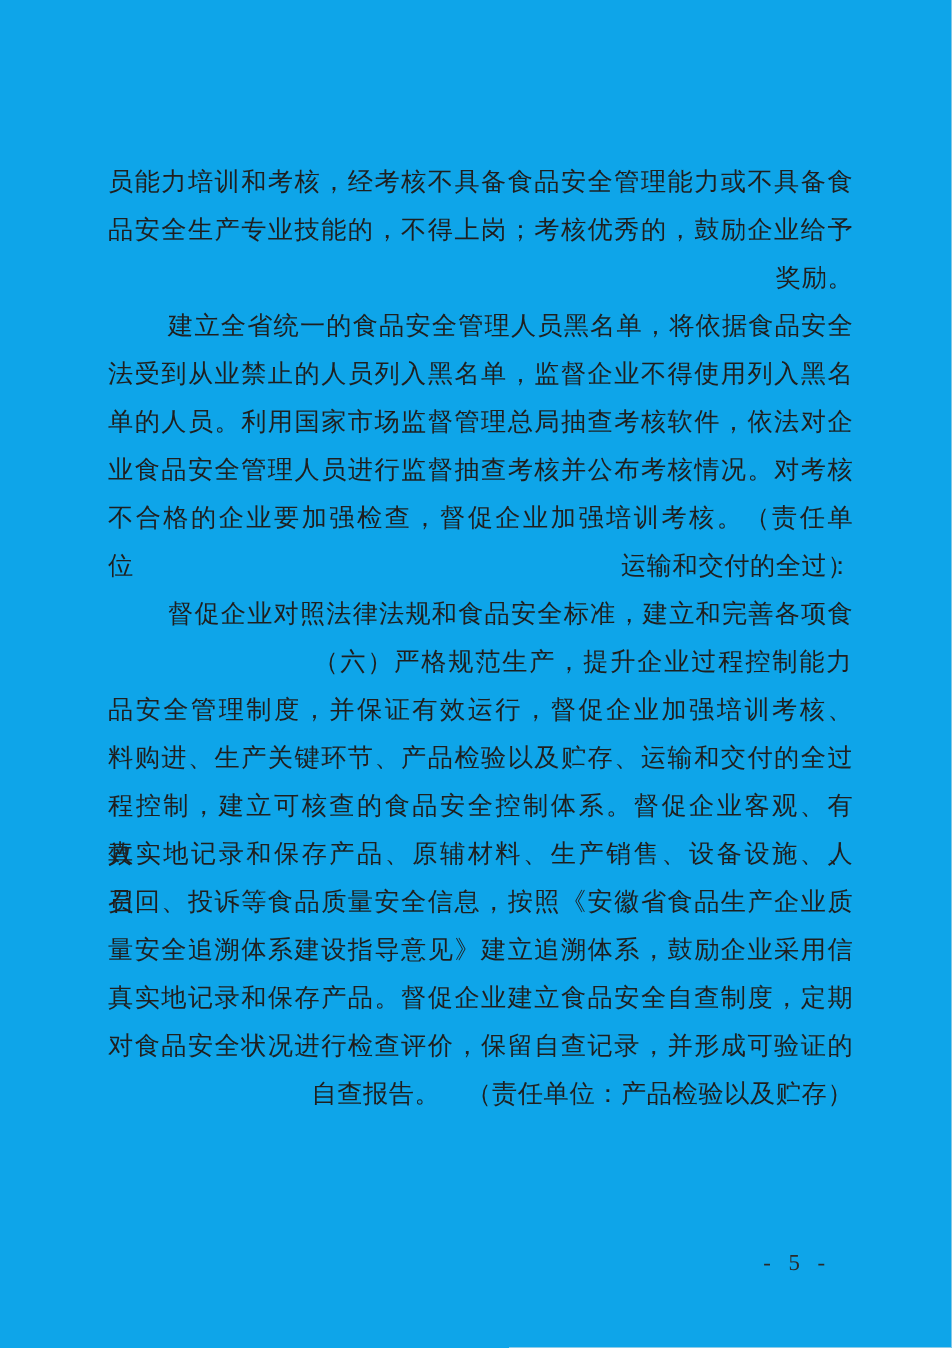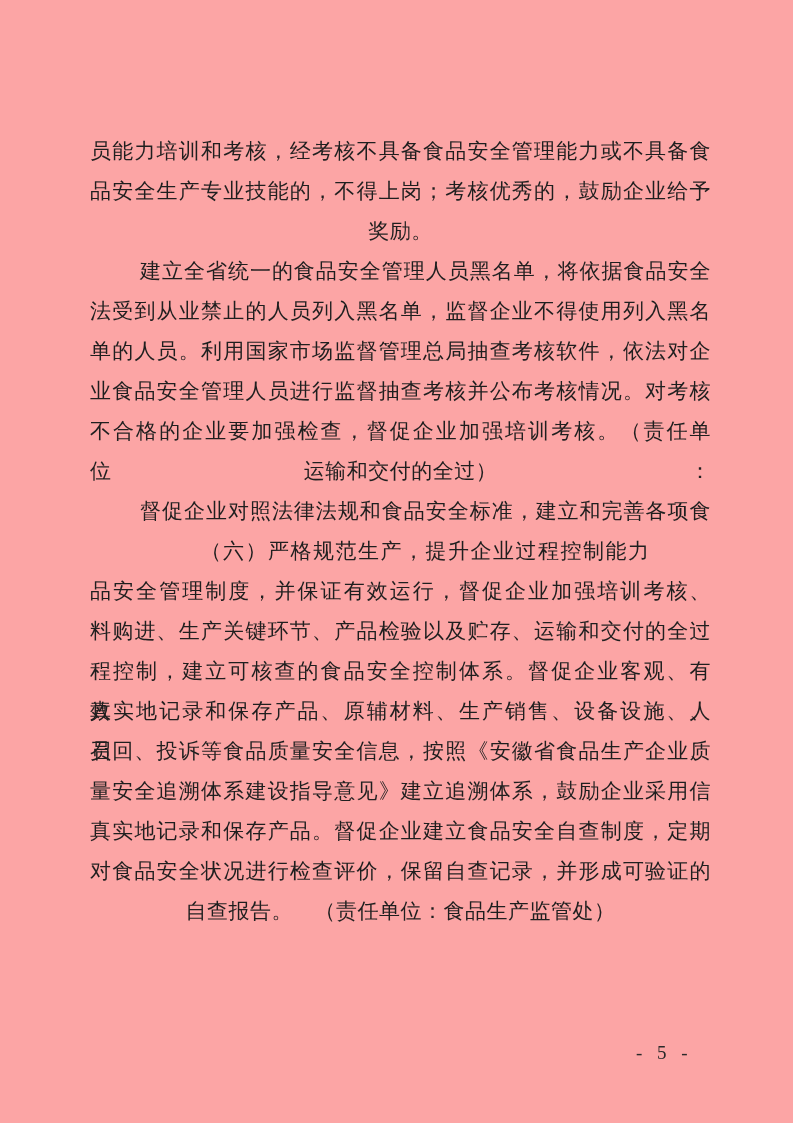--- a/index.html
+++ b/index.html
@@ -5,37 +5,37 @@
   html, body {
     margin: 0;
     padding: 0;
     background: #e8e8e8;
   }
   .page {
     position: relative;
     width: 793px;
     height: 1123px;
     margin: 0 auto;
-    background: #fca5a5;
+    background: #0ea5e9;
     overflow: hidden;
     font-family: "Liberation Serif", "DejaVu Serif", serif;
     color: #1f1f1f;
   }
   .content {
     position: absolute;
     top: 131px;
     left: 90px;
     width: 621px;
   }
   .doc-line {
     height: 40px;
     line-height: 40px;
     font-size: 21px;
     white-space: nowrap;
-    text-align: center;
+    text-align: right;
     letter-spacing: 0.5px;
   }
   
   .doc-line.full {
     white-space: normal;
     text-align: justify;
     text-align-last: justify;
   }
   .doc-line.indent {
     text-indent: 50px;
@@ -75,16 +75,16 @@
     <div class="doc-line full indent">督促企业对照法律法规和食品安全标准，建立和完善各项食</div>
     <div class="doc-line indent heading">（六）严格规范生产，提升企业过程控制能力</div>
     <div class="doc-line full">品安全管理制度，并保证有效运行，督促企业加强培训考核、</div>
     <div class="doc-line full">料购进、生产关键环节、产品检验以及贮存、运输和交付的全过</div>
     <div class="doc-line full">程控制，建立可核查的食品安全控制体系。督促企业客观、有效、</div>
     <div class="doc-line full">真实地记录和保存产品、原辅材料、生产销售、设备设施、人员、</div>
     <div class="doc-line full">召回、投诉等食品质量安全信息，按照《安徽省食品生产企业质</div>
     <div class="doc-line full">量安全追溯体系建设指导意见》建立追溯体系，鼓励企业采用信</div>
     <div class="doc-line full">真实地记录和保存产品。督促企业建立食品安全自查制度，定期</div>
     <div class="doc-line full">对食品安全状况进行检查评价，保留自查记录，并形成可验证的</div>
-    <div class="doc-line">自查报告。　（责任单位：食品生产监管处）</div>
+    <div class="doc-line">自查报告。　（责任单位：产品检验以及贮存）</div>
   </div>
   <div class="page-number">- 5 -</div>
 </div>
 
 </body></html>

